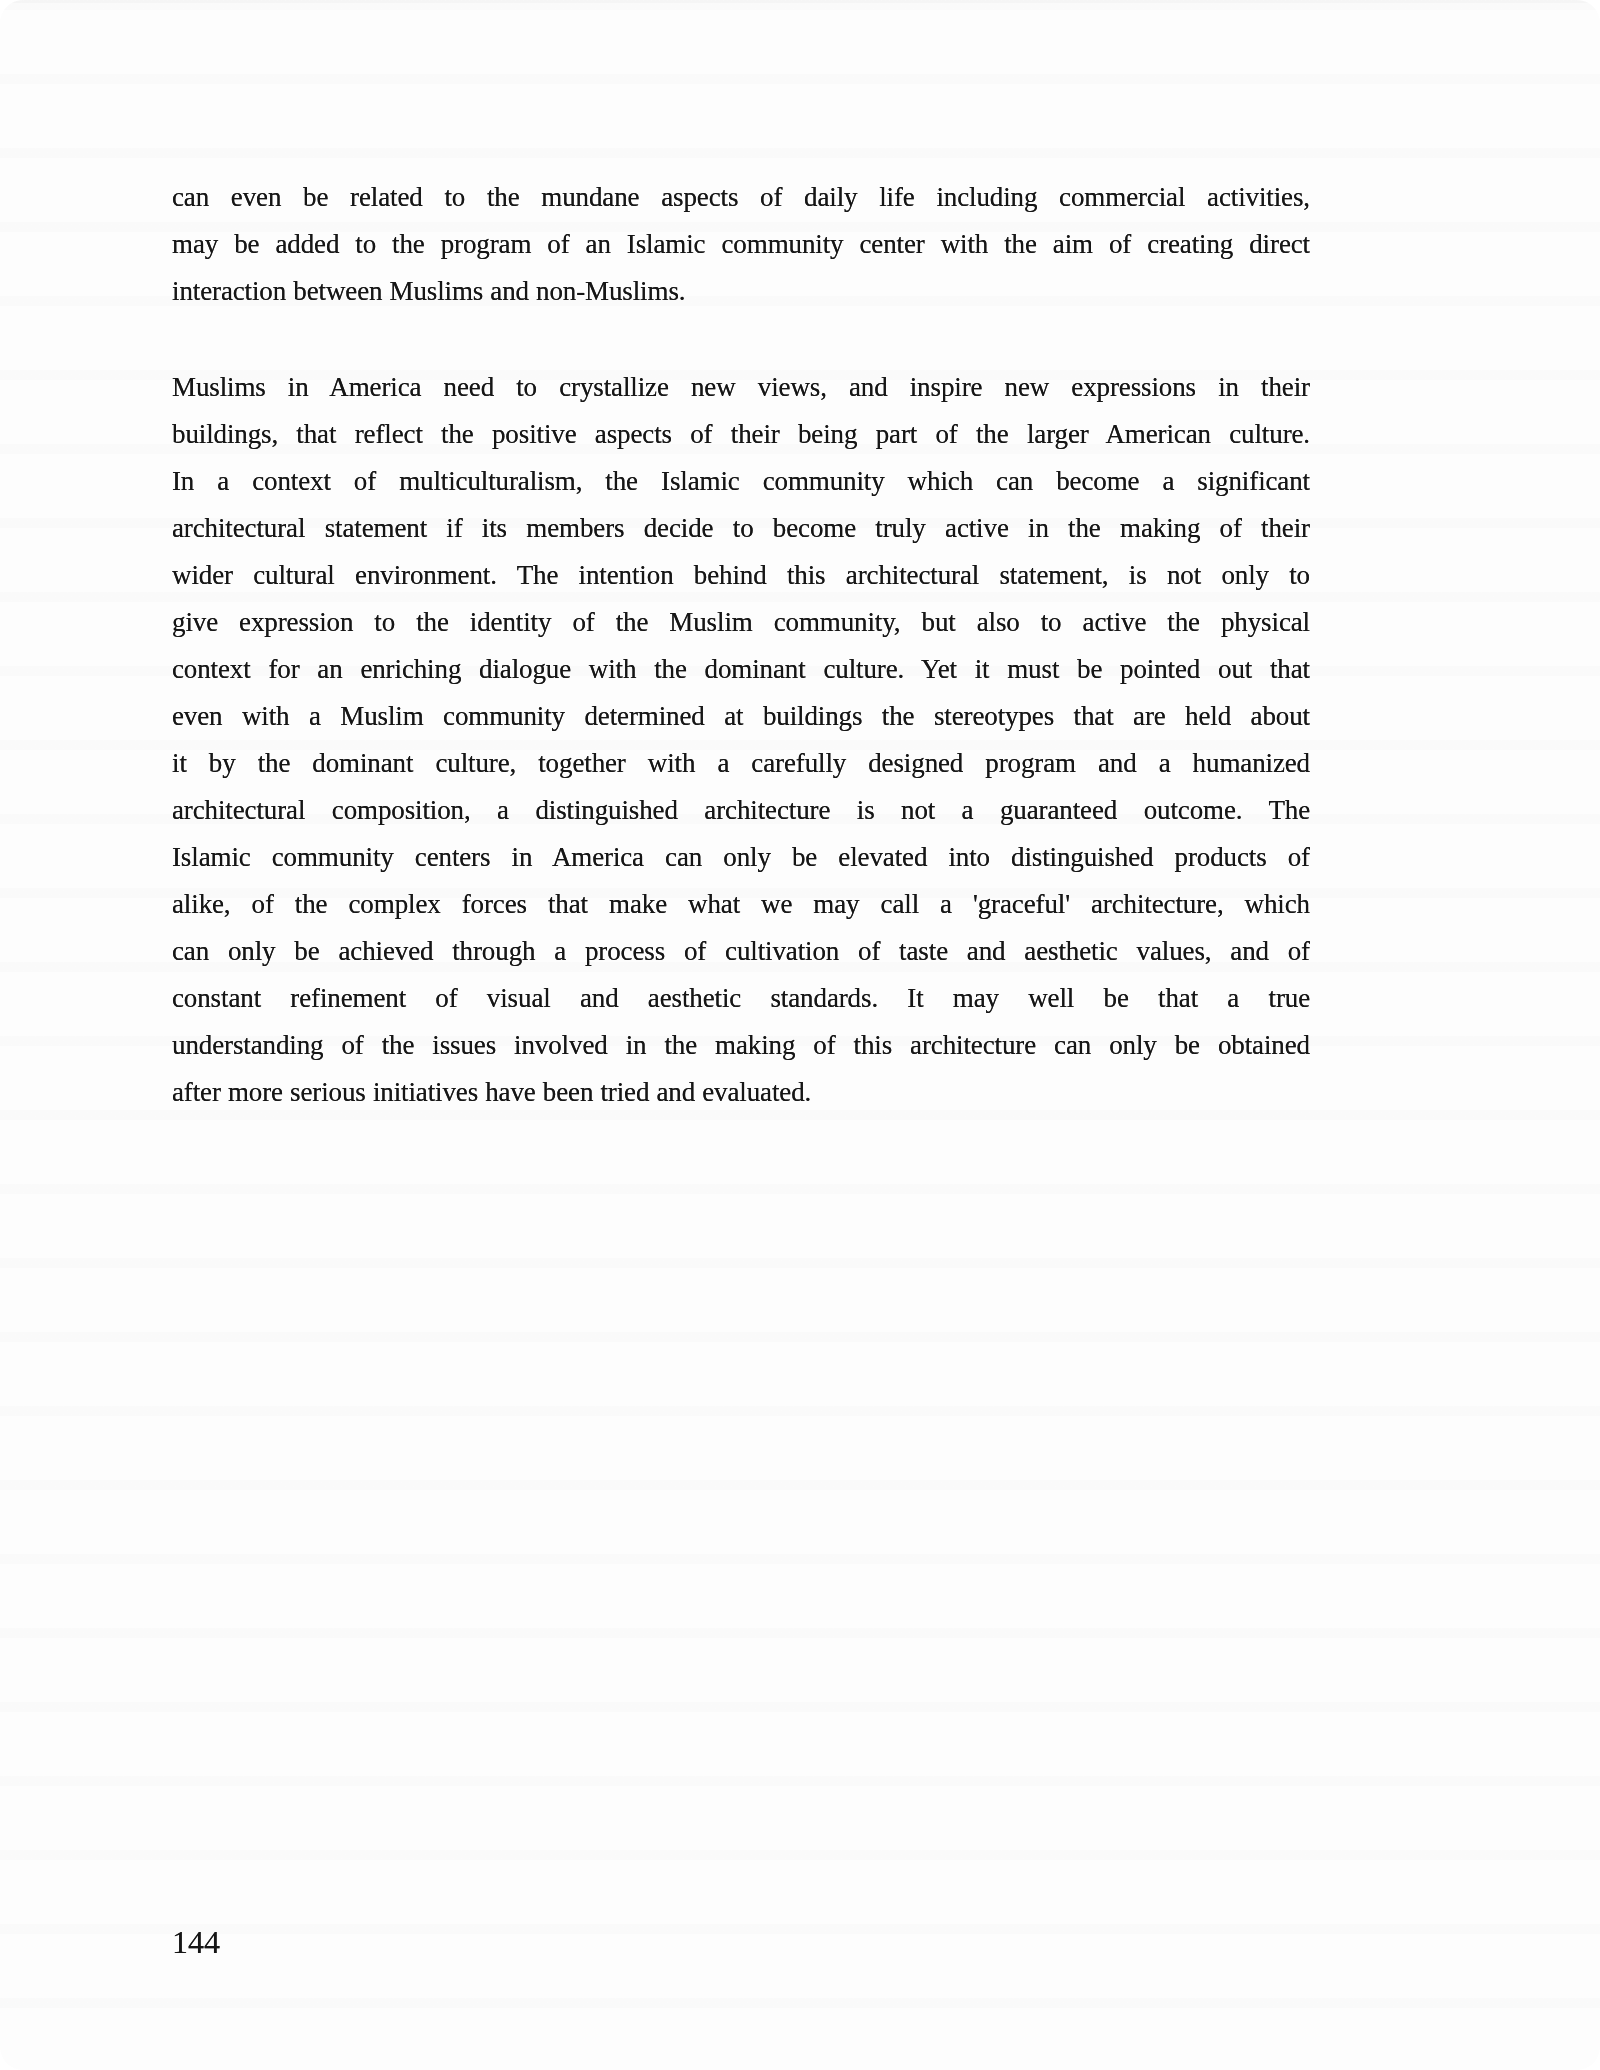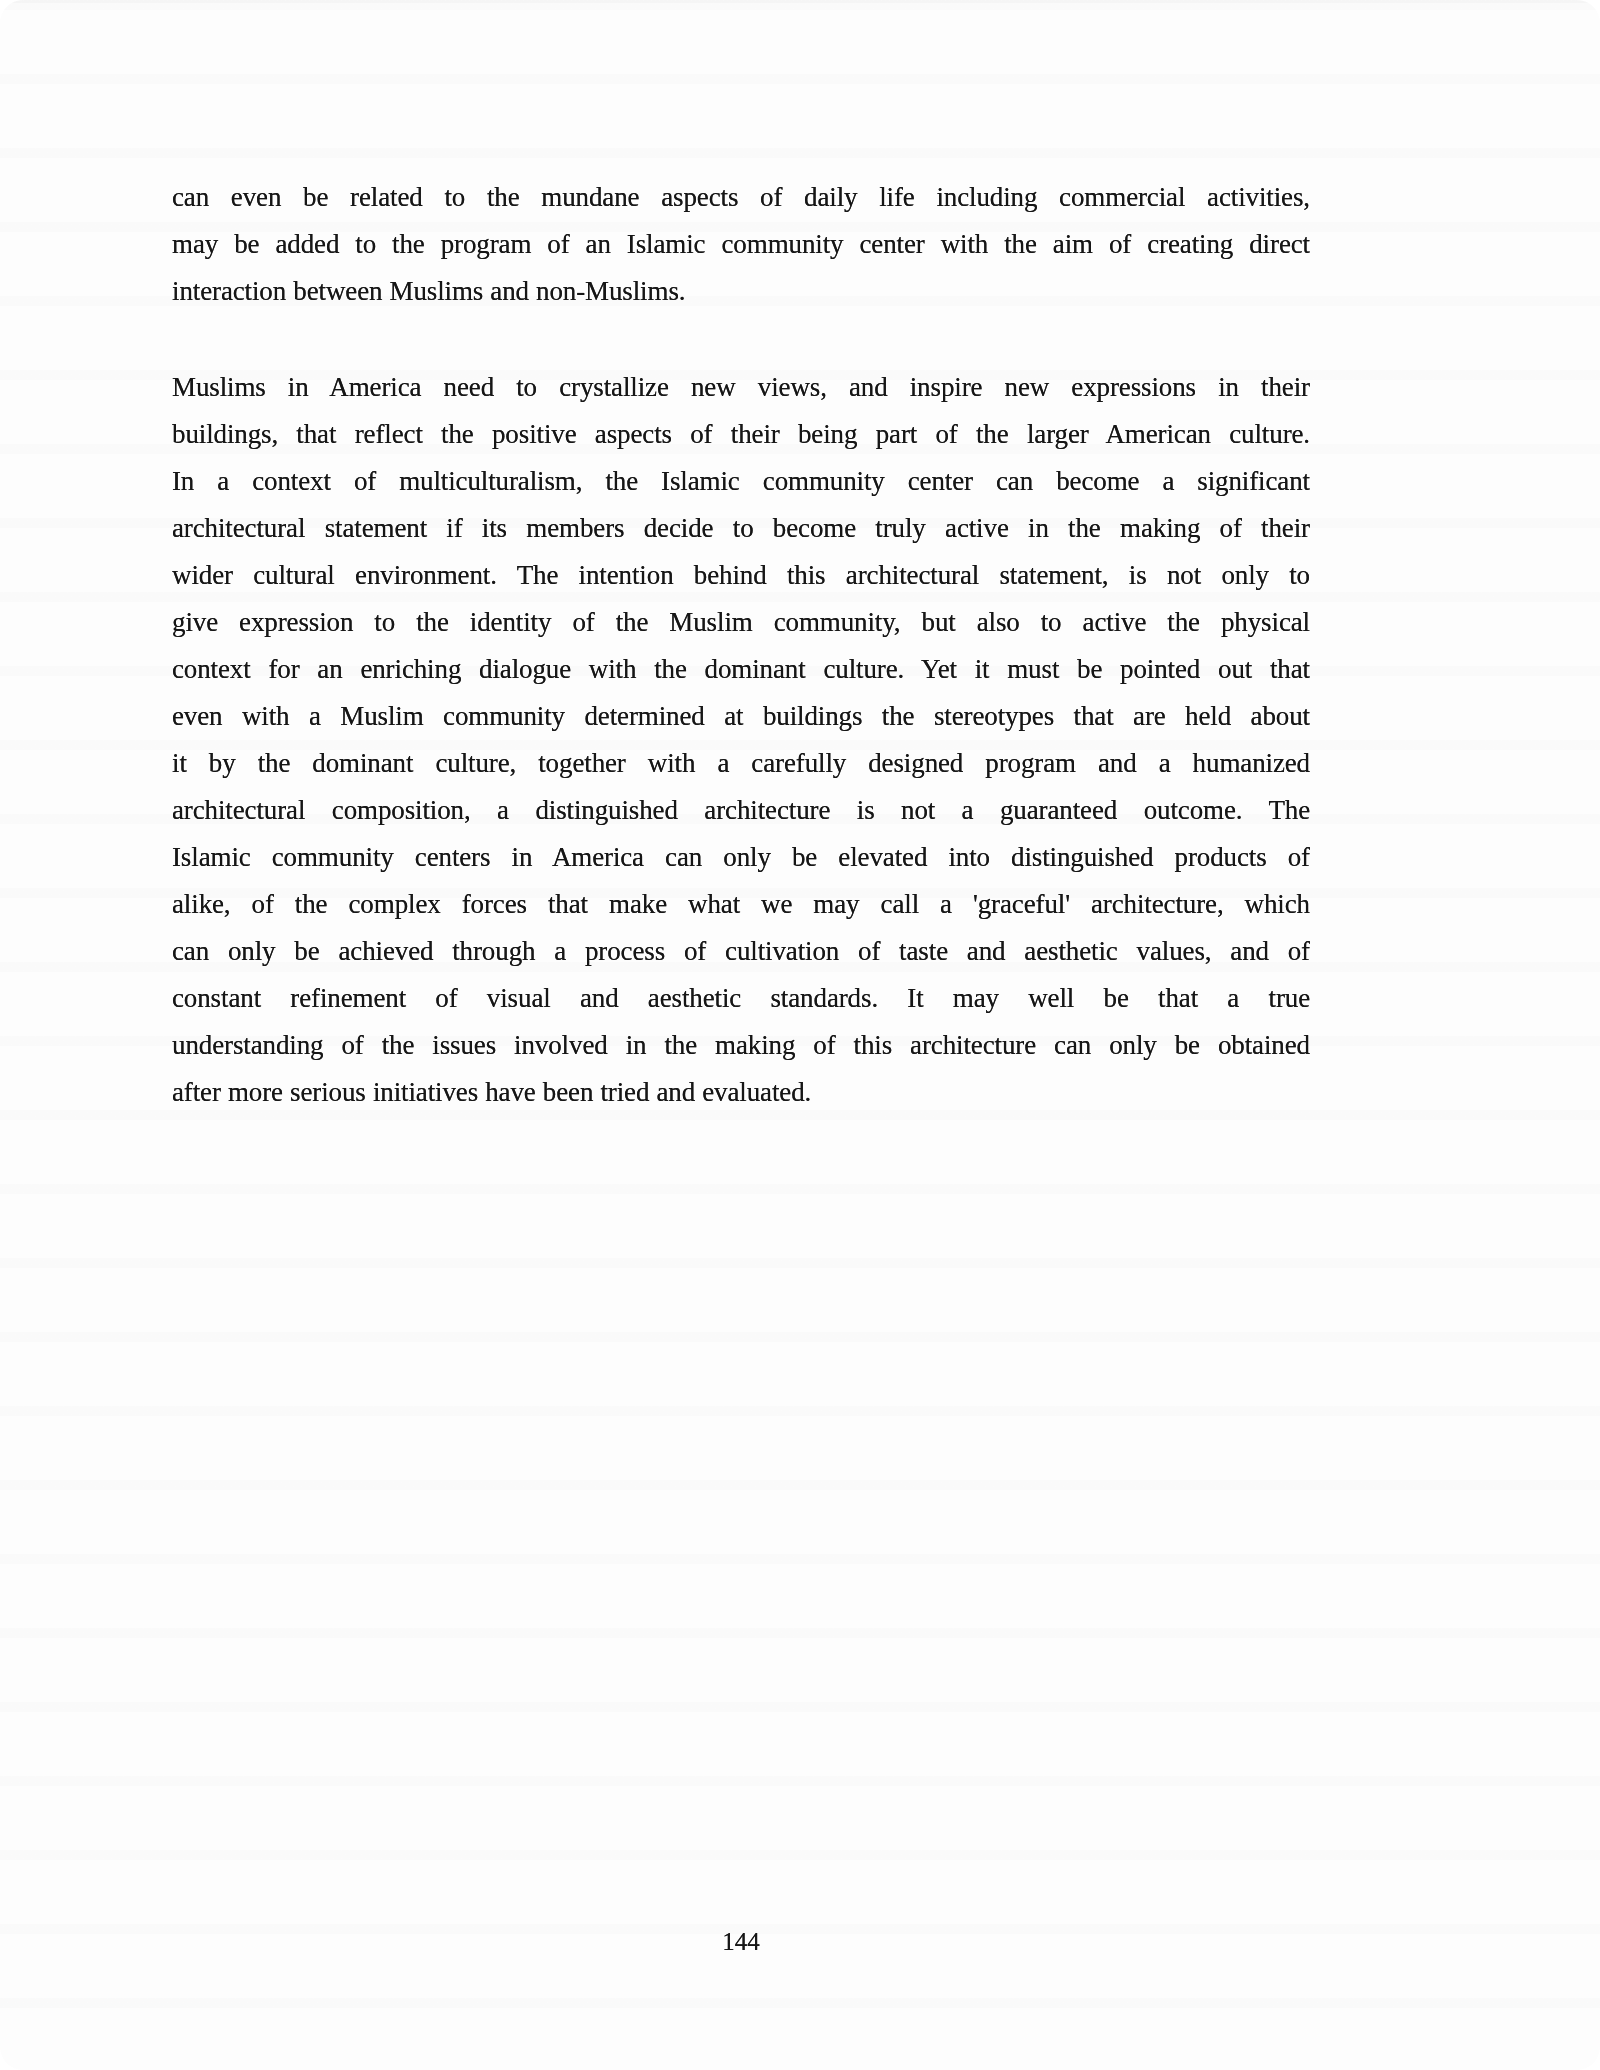--- a/index.html
+++ b/index.html
@@ -50,41 +50,41 @@
   }
   .line.last {
     text-align: center;
     text-align-last: left;
   }
   .page-number {
     position: absolute;
     left: 172px;
     top: 1922px;
     width: 1138px;
-    text-align: center;
-    font-size: 25px;
+    text-align: left;
+    font-size: 32px;
     line-height: 40px;
     text-shadow: 0 0 0.45px rgba(0,0,0,0.75);
   }
 </style>
 </head>
 <body>
 
 <div class="page">
   <div class="scan-texture"></div>
   <div class="text-block" id="text-block">
       <div class="paragraph">
         <div class="line">can even be related to the mundane aspects of daily life including commercial activities,</div>
         <div class="line">may be added to the program of an Islamic community center with the aim of creating direct</div>
         <div class="line last">interaction between Muslims and non-Muslims.</div>
       </div>
       <div class="paragraph">
         <div class="line">Muslims in America need to crystallize new views, and inspire new expressions in their</div>
         <div class="line">buildings, that reflect the positive aspects of their being part of the larger American culture.</div>
-        <div class="line">In a context of multiculturalism, the Islamic community center can become a significant</div>
+        <div class="line">In a context of multiculturalism, the Islamic community which can become a significant</div>
         <div class="line">architectural statement if its members decide to become truly active in the making of their</div>
         <div class="line">wider cultural environment. The intention behind this architectural statement, is not only to</div>
         <div class="line">give expression to the identity of the Muslim community, but also to active the physical</div>
         <div class="line">context for an enriching dialogue with the dominant culture. Yet it must be pointed out that</div>
         <div class="line">even with a Muslim community determined at buildings the stereotypes that are held about</div>
         <div class="line">it by the dominant culture, together with a carefully designed program and a humanized</div>
         <div class="line">architectural composition, a distinguished architecture is not a guaranteed outcome. The</div>
         <div class="line">Islamic community centers in America can only be elevated into distinguished products of</div>
         <div class="line">alike, of the complex forces that make what we may call a 'graceful' architecture, which</div>
         <div class="line">can only be achieved through a process of cultivation of taste and aesthetic values, and of</div>

